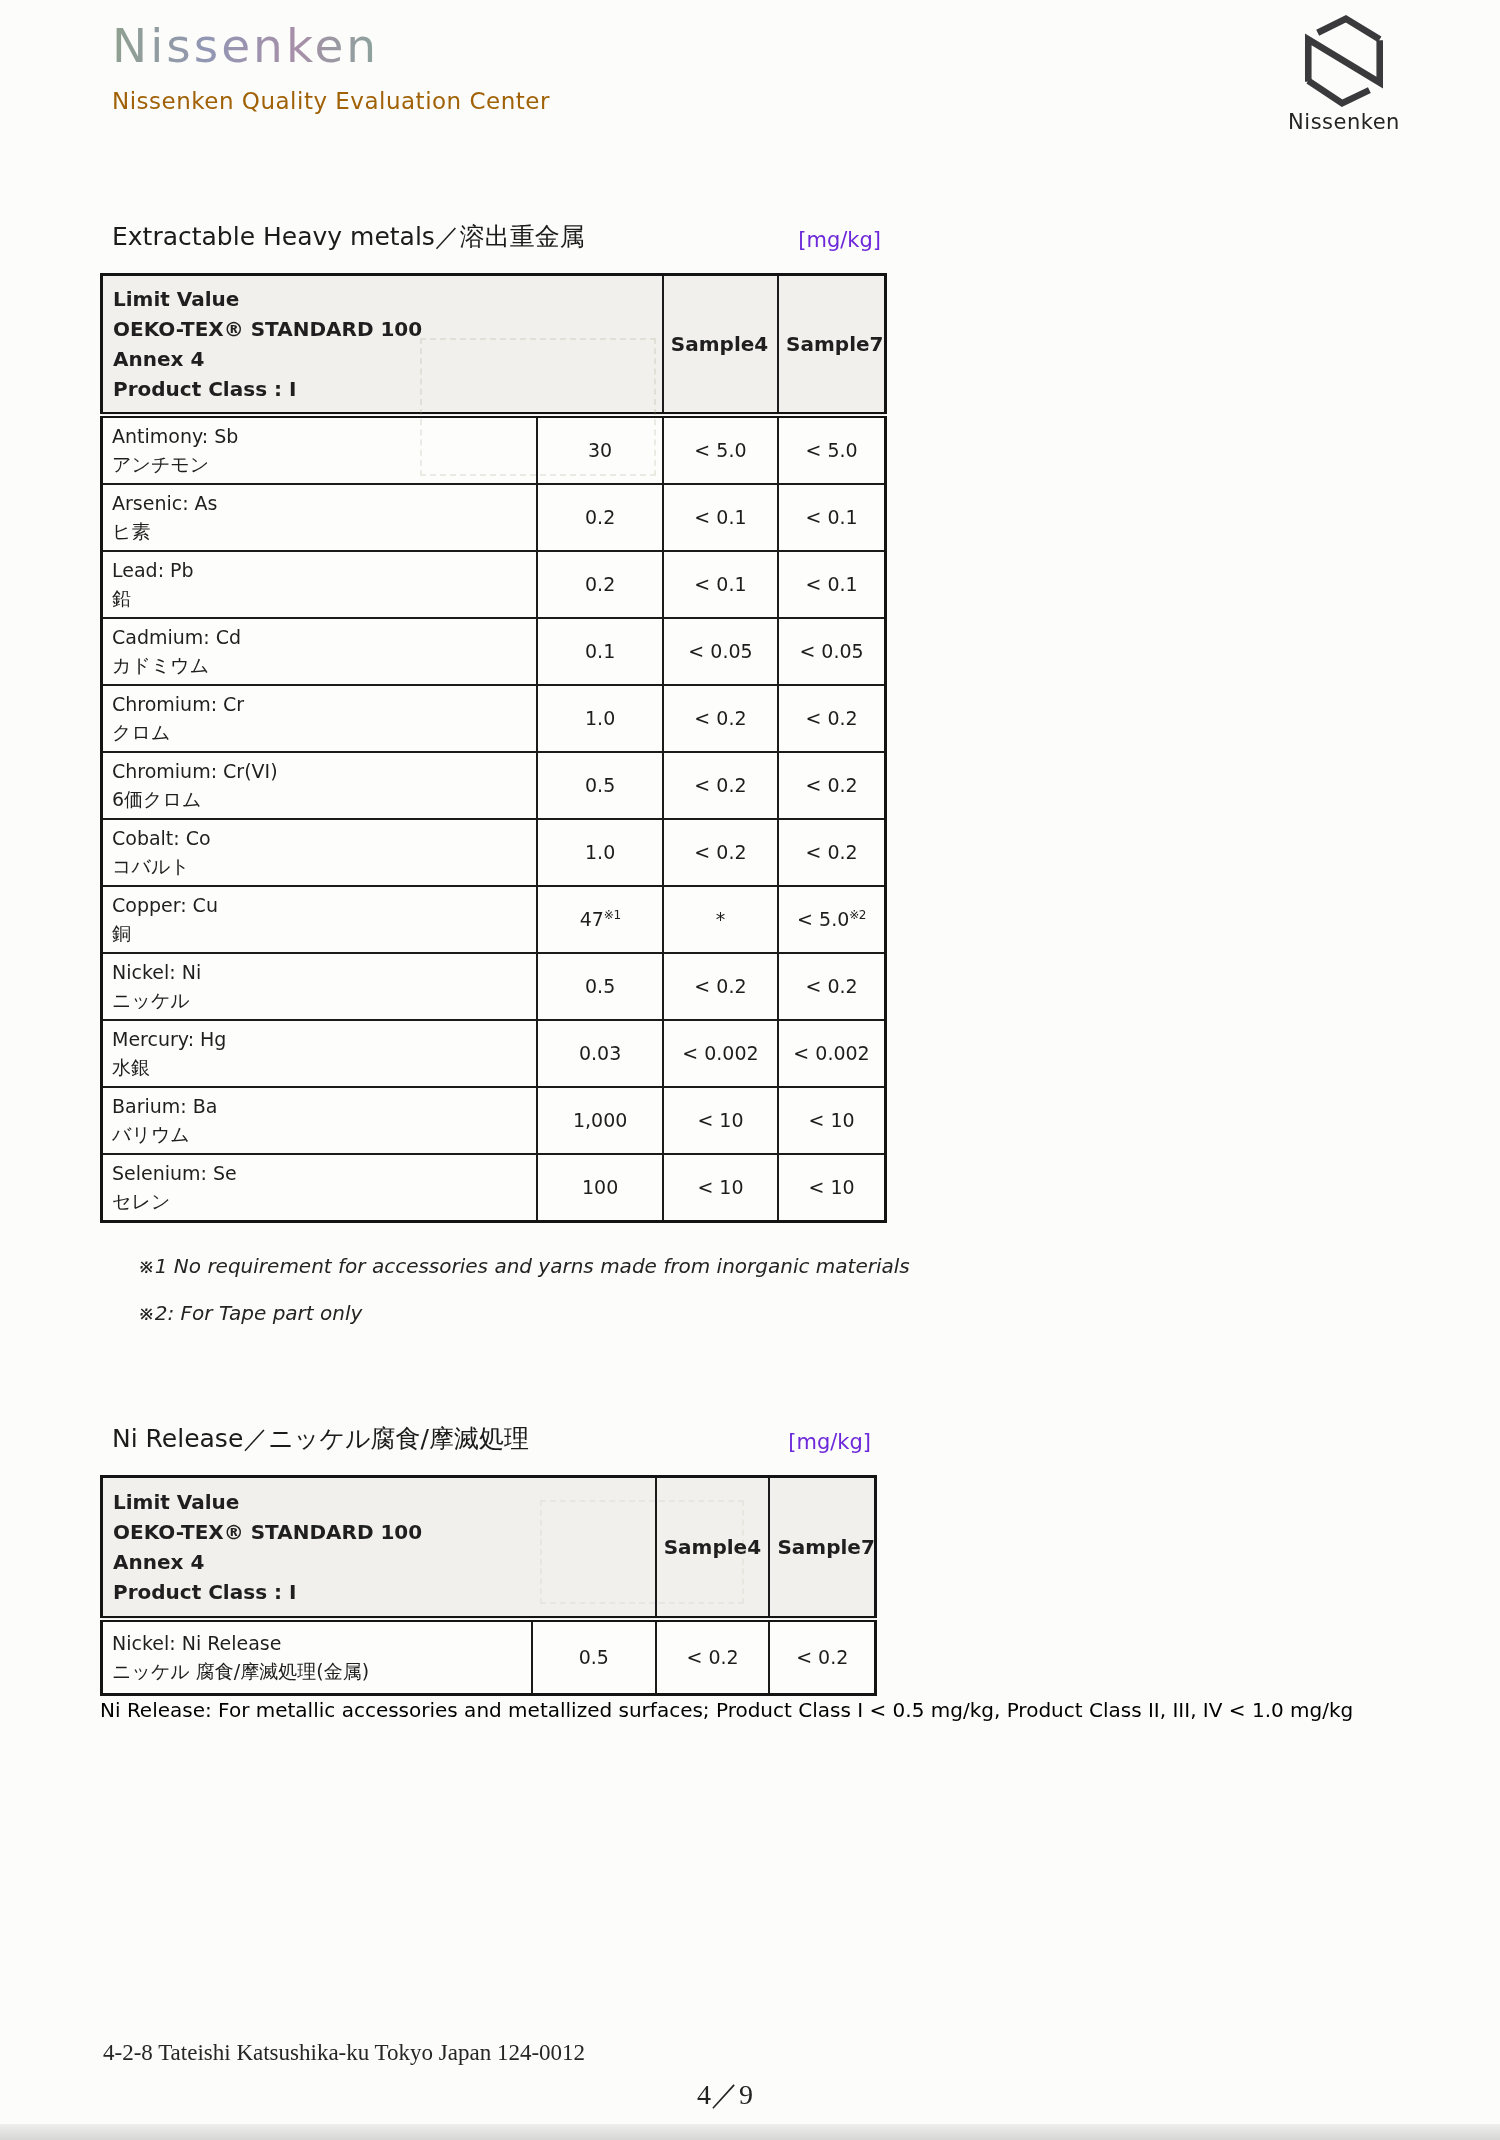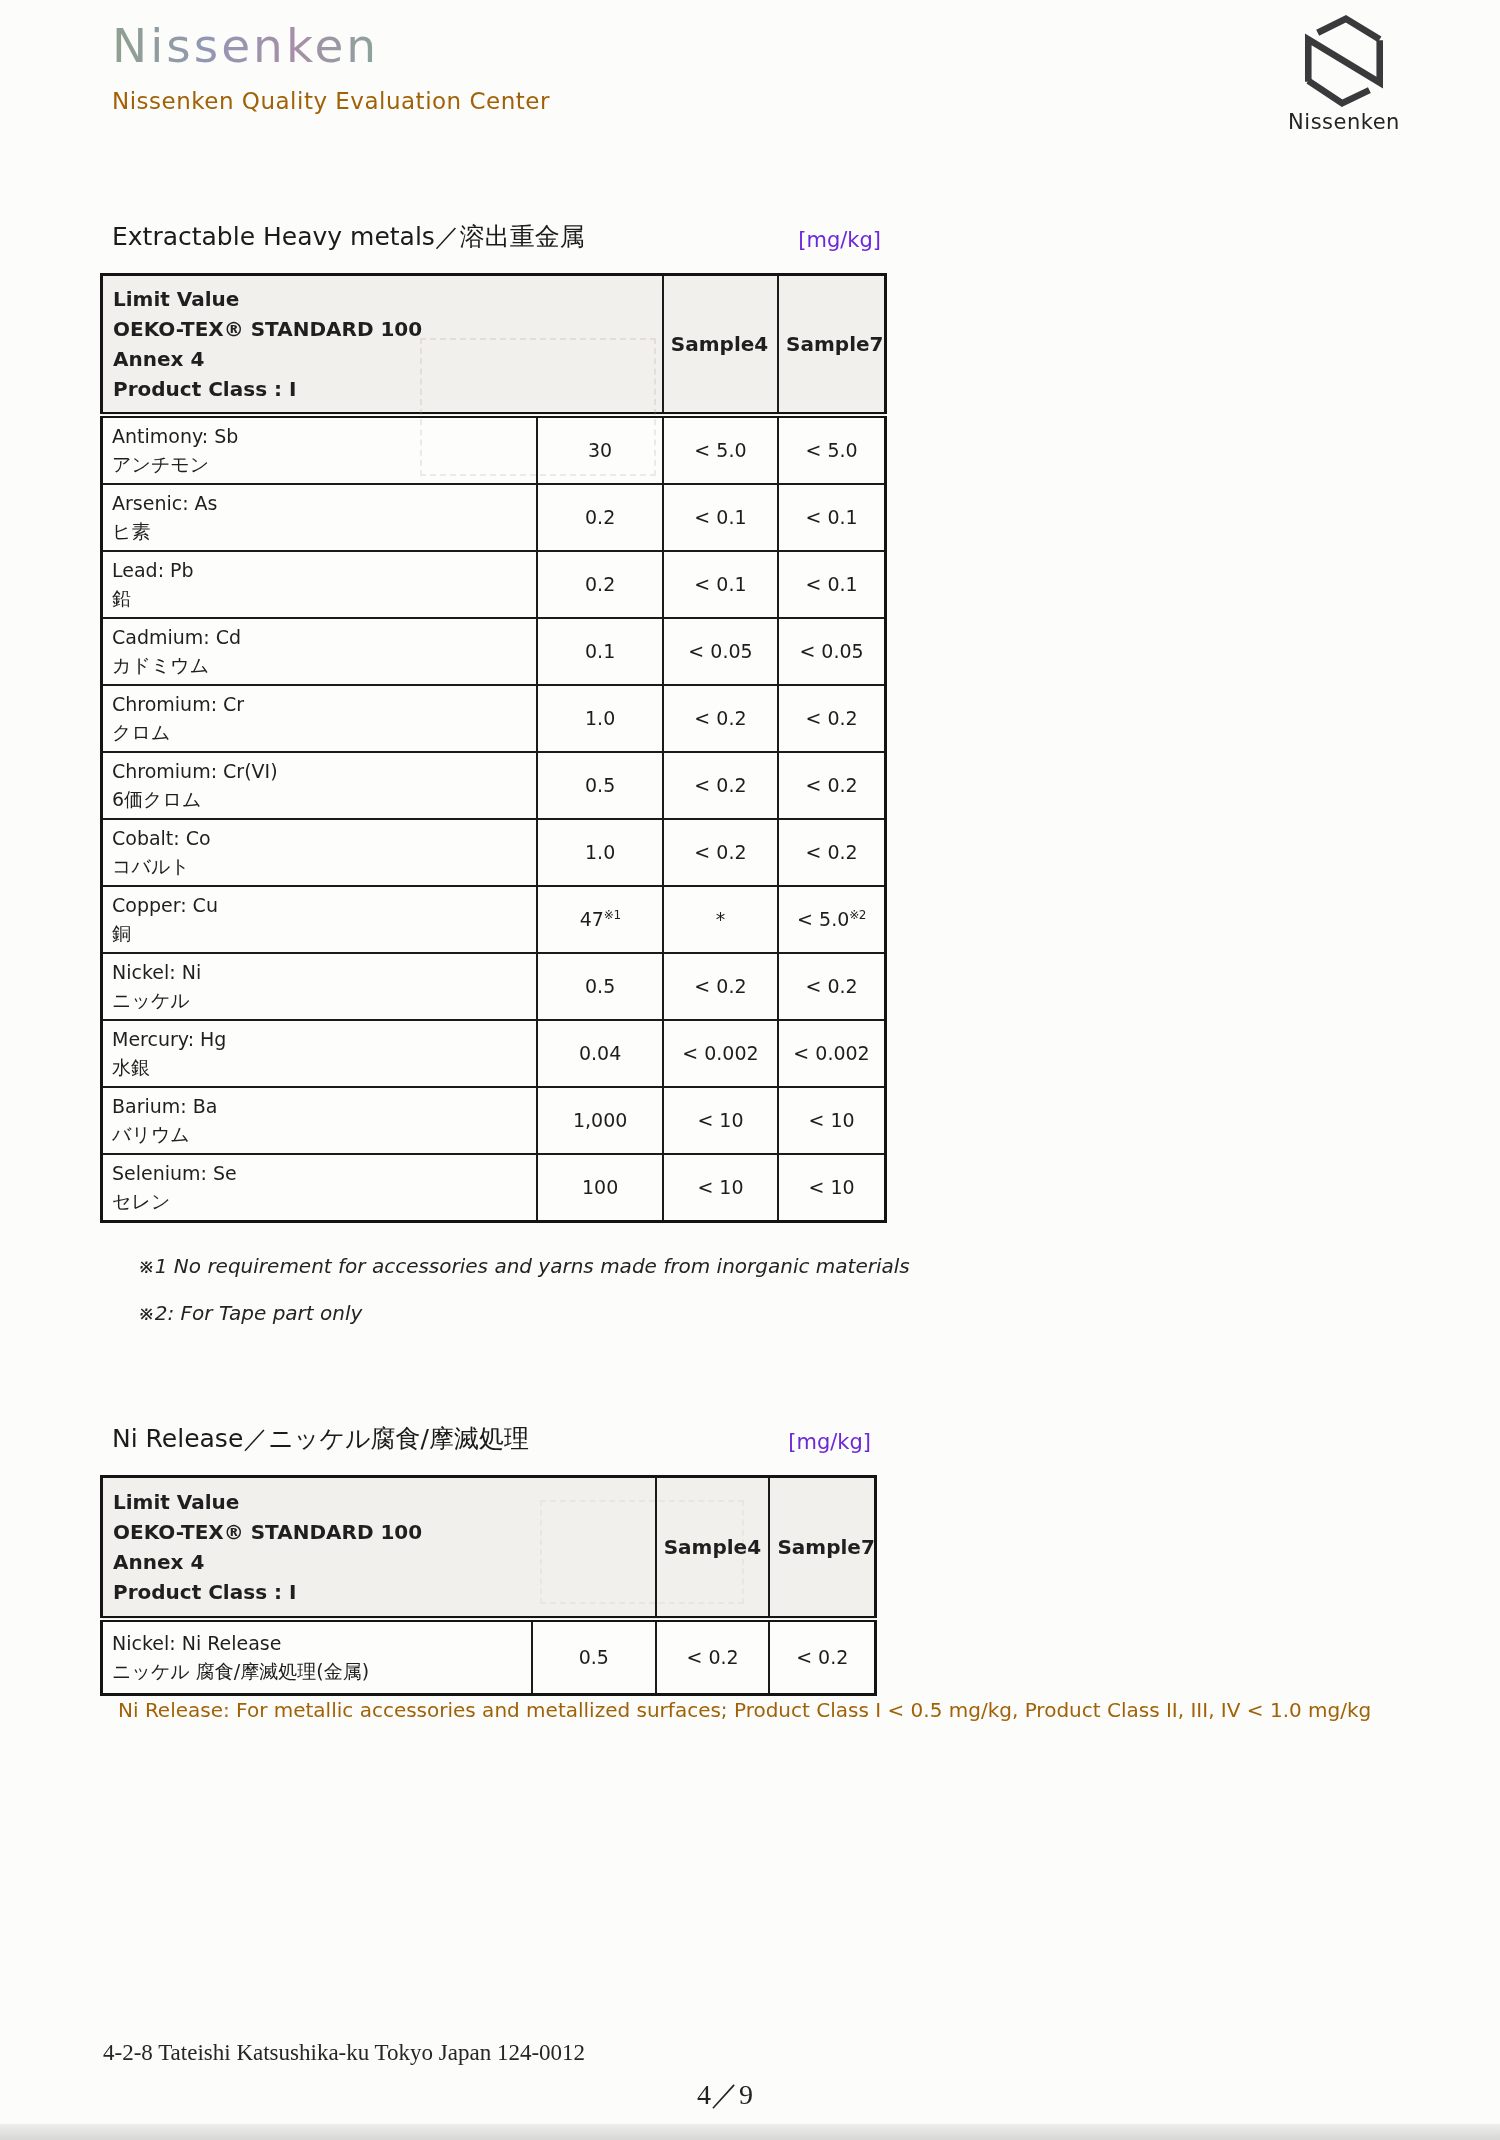--- a/index.html
+++ b/index.html
@@ -33,21 +33,21 @@
   .c-limit-h{padding:6px 10px;font-size:20px;}
   .c-limit-h div{line-height:1.5;}
   .c-smp{padding-left:7px;font-size:20px;}
   td.c-name{padding:4px 9px;font-size:19px;line-height:1.5;}
   td.c-num{text-align:center;font-size:19px;color:#1d1d1d;}
   td.c-num sup{font-size:12px;letter-spacing:-.5px;}
 
   
   .footnotes{position:absolute;left:138px;top:1254px;font-size:20px;color:#242424;}
   .footnotes div{margin-bottom:23px;font-style:italic;}
-  .ni-note{position:absolute;left:118px;top:1698px;width:1300px;font-size:20px;color:#a16207;}
+  .ni-note{position:absolute;left:100px;top:1698px;width:1300px;font-size:20px;color:#000000;}
   .footer{position:absolute;left:103px;top:1988px;font-family:"Liberation Serif","DejaVu Serif",serif;
           font-size:23px;color:#262626;white-space:pre-wrap;}
   .footer div{margin-bottom:19px;}
   .page-num{position:absolute;left:697px;top:2076px;font-family:"Liberation Serif","DejaVu Serif",serif;
             font-size:28px;color:#222;}
 
   
   .bleed{position:absolute;border:2px dashed rgba(160,150,120,.18);pointer-events:none;}
   .bleed-a{left:420px;top:338px;width:232px;height:134px;}
   .bleed-b{left:540px;top:1500px;width:200px;height:100px;border-color:rgba(160,150,120,.10);}
@@ -177,21 +177,21 @@
             </td>
             <td class="c-num"><span>0.5</span></td>
             <td class="c-num"><span>&lt; 0.2</span></td>
             <td class="c-num"><span>&lt; 0.2</span></td>
           </tr>
           <tr>
             <td class="c-name">
               <div>Mercury: Hg</div>
               <div>水銀</div>
             </td>
-            <td class="c-num"><span>0.04</span></td>
+            <td class="c-num"><span>0.03</span></td>
             <td class="c-num"><span>&lt; 0.002</span></td>
             <td class="c-num"><span>&lt; 0.002</span></td>
           </tr>
           <tr>
             <td class="c-name">
               <div>Barium: Ba</div>
               <div>バリウム</div>
             </td>
             <td class="c-num"><span>1,000</span></td>
             <td class="c-num"><span>&lt; 10</span></td>

